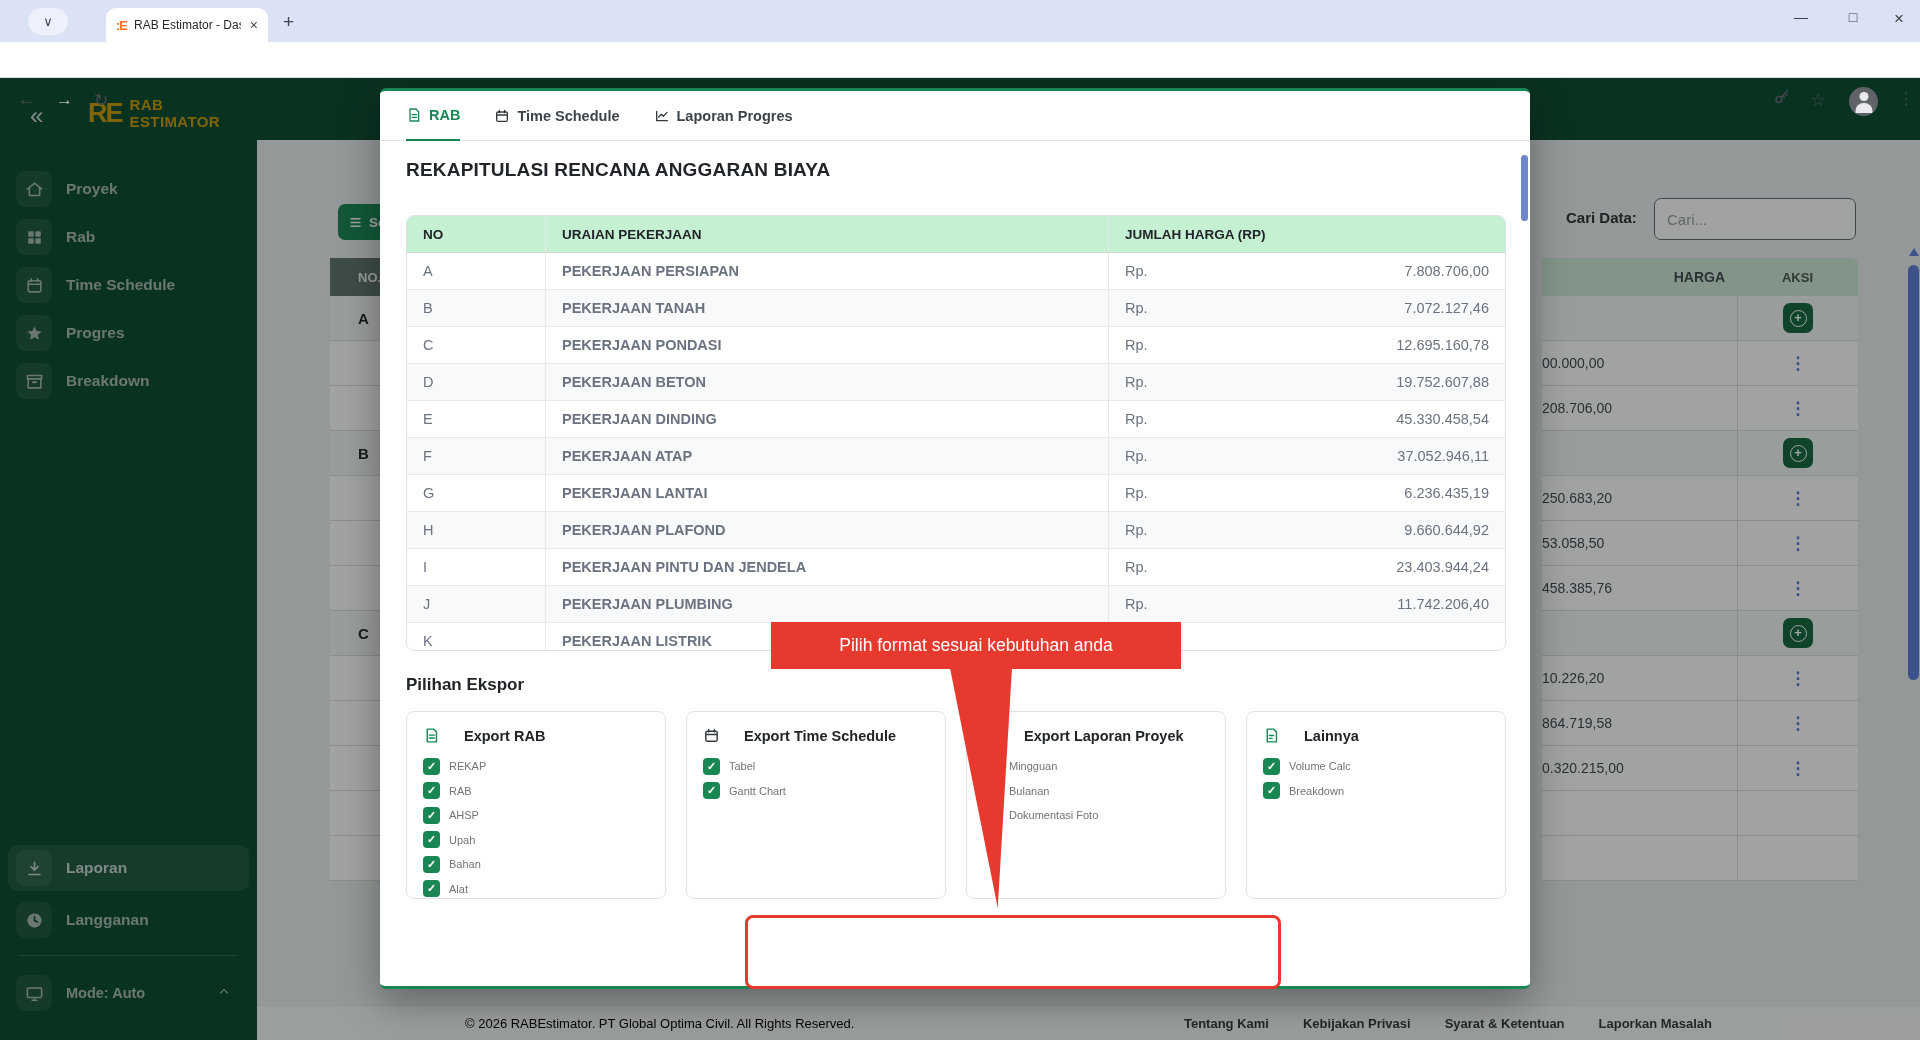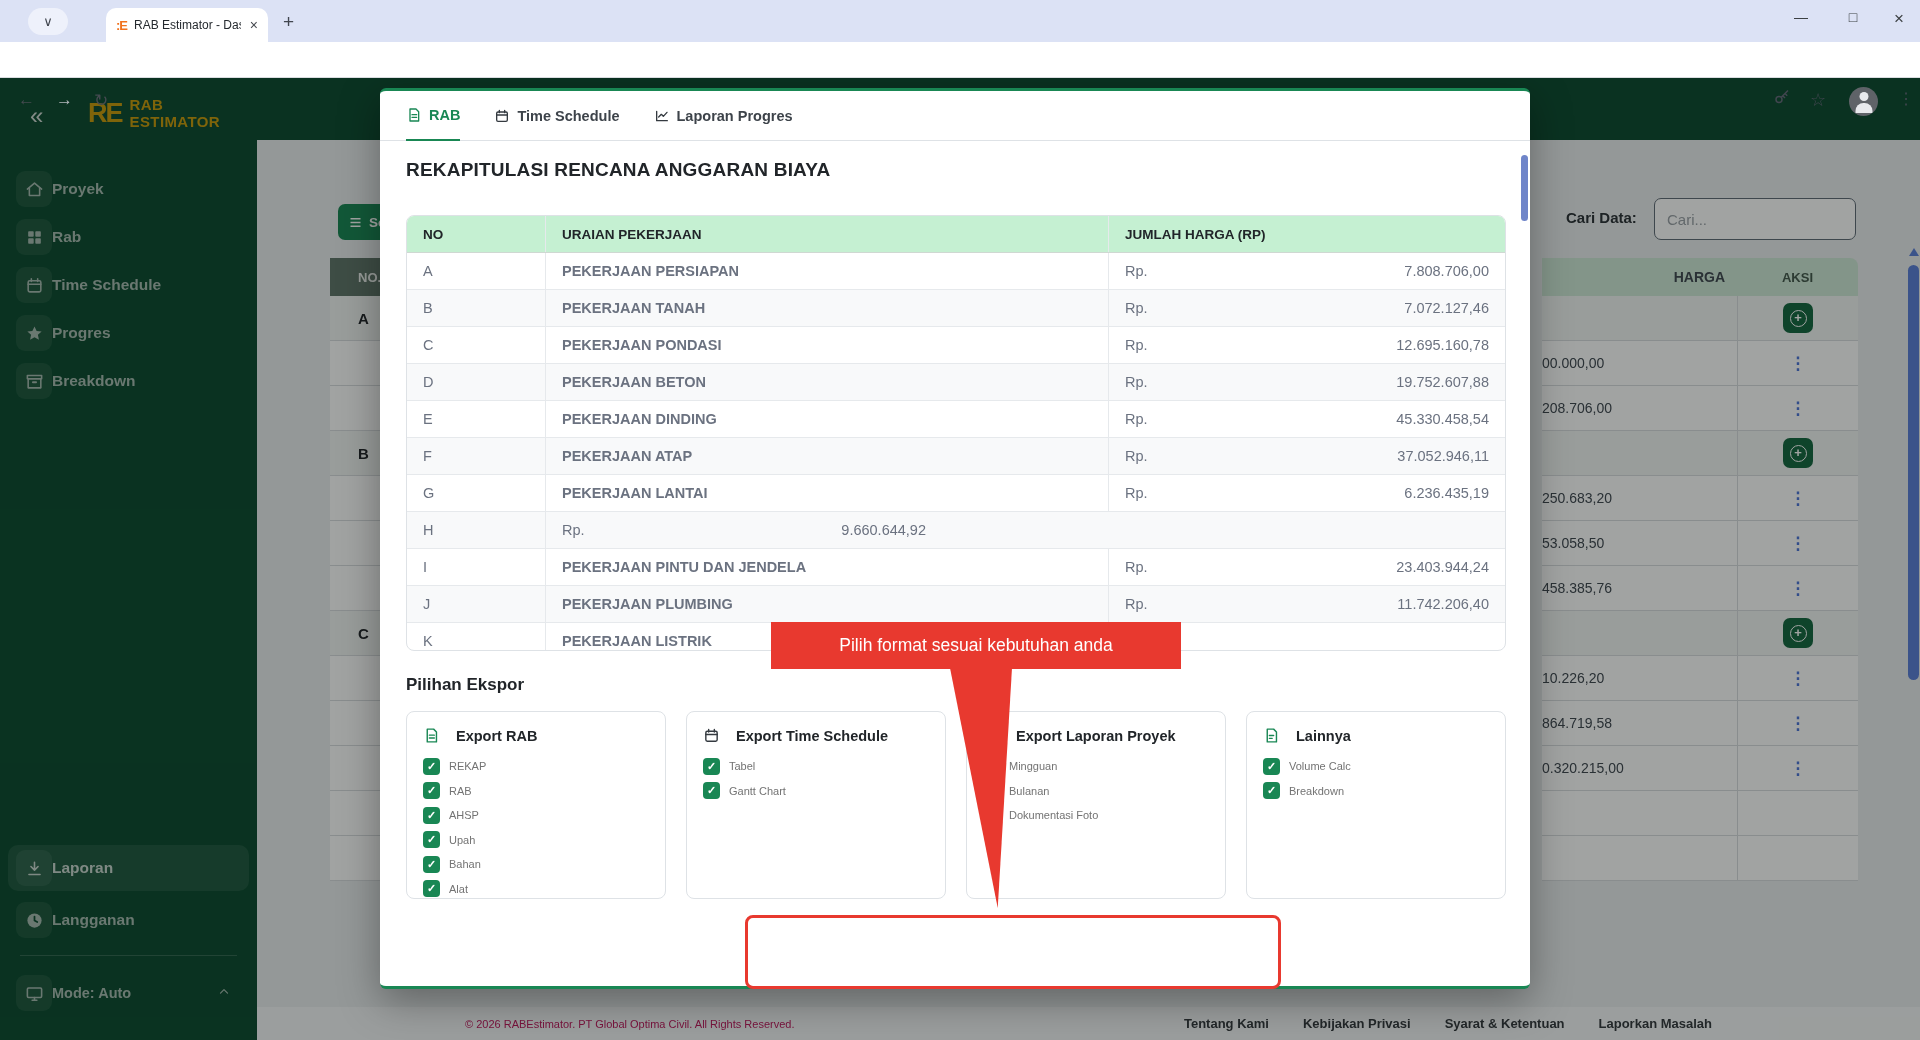--- a/index.html
+++ b/index.html
@@ -30,21 +30,21 @@
   .app { left:0; top:78px; width:1920px; height:962px; }
   .topbar { left:257px; top:0; width:1663px; height:62px; background:#0c4a2f; }
 
   
   .sidebar { left:0; top:0; width:257px; height:962px; background:#0c4a2f; }
   .collapse { left:30px; top:24px; color:#cfd8d3; font-size:24px; cursor:pointer; }
   .brand { left:88px; top:18px; display:flex; align-items:center; gap:8px; }
   .brand-mark { font-size:27px; font-weight:900; color:#c9990b; letter-spacing:-2px; }
   .brand-name { font-size:15px; font-weight:800; color:#c9990b; letter-spacing:.4px; }
   .snav { left:0; top:88px; width:257px; }
-  .sitem { position:absolute; left:8px; width:241px; height:46px; display:flex; align-items:center; gap:0; padding-left:8px; border-radius:10px; cursor:pointer; color:#a7bab0; }
+  .sitem { position:absolute; left:8px; width:241px; height:46px; display:flex; align-items:center; gap:14px; padding-left:8px; border-radius:10px; cursor:pointer; color:#a7bab0; }
   .sitem.active { background:rgba(255,255,255,.08); color:#c9d6cf; }
   .icbox { width:36px; height:36px; border-radius:9px; background:rgba(255,255,255,.07); display:flex; align-items:center; justify-content:center; flex:0 0 36px; }
   .icbox svg { width:19px; height:19px; }
   .slabel { font-size:15.5px; font-weight:700; }
   .sdivider { left:20px; width:217px; height:1px; background:rgba(255,255,255,.16); }
   .chev-up { margin-left:auto; margin-right:18px; font-size:13px; color:#a7bab0; }
 
   
   .filterbtn { left:338px; top:126px; height:36px; width:130px; background:#198754; color:#fff; border-radius:7px; display:flex; align-items:center; gap:6px; padding:0 10px; font-size:13.5px; font-weight:600; cursor:pointer; white-space:nowrap; }
   .cari-label { left:1566px; top:131px; font-size:15px; font-weight:700; color:#2b3136; }
@@ -62,21 +62,21 @@
   .col-harga { width:195px; font-size:14px; color:#3f4750; overflow:hidden; white-space:nowrap; }
   .col-aksi { width:121px; display:flex; align-items:center; justify-content:center; border-left:1px solid #d8dcdf; height:100%; }
   .addbtn { width:30px; height:30px; background:#14663f; border-radius:7px; display:flex; align-items:center; justify-content:center; cursor:pointer; }
   .addbtn span { width:17px; height:17px; border:1.6px solid #fff; border-radius:50%; color:#fff; font-size:13px; line-height:14px; text-align:center; font-weight:700; }
   .kebab { color:#4d74d8; font-size:17px; font-weight:700; cursor:pointer; letter-spacing:0; }
   .scroll-main { left:1908px; top:187px; width:11px; height:415px; background:#5b7fd9; border-radius:6px; cursor:pointer; }
   .scroll-arrow { left:1909px; top:170px; width:0; height:0; border-left:5px solid transparent; border-right:5px solid transparent; border-bottom:8px solid #5b7fd9; }
 
   
   .pfooter { left:257px; top:929px; width:1663px; height:33px; background:#f6f7f8; display:flex; align-items:center; justify-content:space-between; padding:0 208px; }
-  .copy { font-size:11px; color:#be185d; }
+  .copy { font-size:13px; color:#000000; }
   .flinks { display:flex; gap:34px; }
   .flink { font-size:13px; font-weight:700; color:#33383d; cursor:pointer; }
 
   
   .overlay { left:0; top:78px; width:1920px; height:962px; background:rgba(8,13,10,.38); z-index:10; }
 
   
   .modal { left:380px; top:88px; width:1150px; height:901px; background:#fff; border-radius:6px; border-top:3px solid #198754; border-bottom:3px solid #198754; box-shadow:0 12px 40px rgba(0,0,0,.35); z-index:20; }
   .mtabs { position:absolute; left:0; top:0; width:100%; height:50px; border-bottom:1px solid #dee2e6; display:flex; align-items:center; padding-left:26px; gap:34px; }
   .mtab { display:flex; align-items:center; gap:7px; font-size:14.5px; font-weight:600; color:#3d434a; height:50px; cursor:pointer; }
@@ -90,21 +90,21 @@
   .trow:nth-child(odd):not(.head) { background:#f8f9fa; }
   .tc { display:flex; align-items:center; padding:0 16px; font-size:14.5px; color:#6b7280; border-right:1px solid #e6e9ec; }
   .tc:last-child { border-right:none; }
   .tc.no { width:139px; }
   .tc.ur { flex:1;font-weight:bold; }
   .tc.jm { width:396px; justify-content:space-between;text-align:center; }
   .trow.head .tc { font-size:13.5px; font-weight:700; color:#212529; }
   .mexp-title { position:absolute; left:26px; top:584px; font-size:17px; font-weight:800; color:#212529; }
   .cards { position:absolute; left:26px; top:620px; width:1100px; height:188px; display:flex; gap:20px; }
   .card { flex:1; border:1px solid #dee2e6; border-radius:8px; padding:15px 16px; }
-  .card-title { display:flex; align-items:center; gap:16px; font-size:14.5px; font-weight:700; color:#212529; margin-bottom:10px; }
+  .card-title { display:flex; align-items:center; gap:24px; font-size:14.5px; font-weight:700; color:#212529; margin-bottom:10px; }
   .card-title svg { width:17px; height:17px; }
   .opt { display:flex; align-items:center; gap:9px; height:24.5px; }
   .cb { width:17px; height:17px; background:#198754; border-radius:4px; color:#fff; font-size:11px; font-weight:700; display:flex; align-items:center; justify-content:center; cursor:pointer; flex:0 0 17px; }
   .opt-label { font-size:11px; color:#737373; }
   .btnrow { position:absolute; left:0; top:836px; width:100%; height:50px; }
   .redbox { position:absolute; left:365px; top:824px; width:536px; height:74px; border:3px solid #e8392f; border-radius:8px; }
 
   
   .tooltip { left:771px; top:622px; width:410px; height:47px; background:#e8392f; color:#fff; font-size:17.5px; display:flex; align-items:center; justify-content:center; z-index:30; }
   .tooltip-arrow { left:950px; top:668px; width:62px; height:240px; background:#e8392f; clip-path:polygon(0 0, 100% 0, 77% 100%); z-index:30; }
@@ -488,20 +488,21 @@
       <div class="trow">
     <div class="tc no">G</div>
     <div class="tc ur">PEKERJAAN LANTAI</div>
     <div class="tc jm">
           <span>Rp.</span>
           <span>6.236.435,19</span>
         </div>
       </div>
       <div class="trow">
     <div class="tc no">H</div>
+    <div class="tc ur">PEKERJAAN PLAFOND</div>
     <div class="tc jm">
           <span>Rp.</span>
           <span>9.660.644,92</span>
         </div>
       </div>
       <div class="trow">
     <div class="tc no">I</div>
     <div class="tc ur">PEKERJAAN PINTU DAN JENDELA</div>
     <div class="tc jm">
           <span>Rp.</span>

